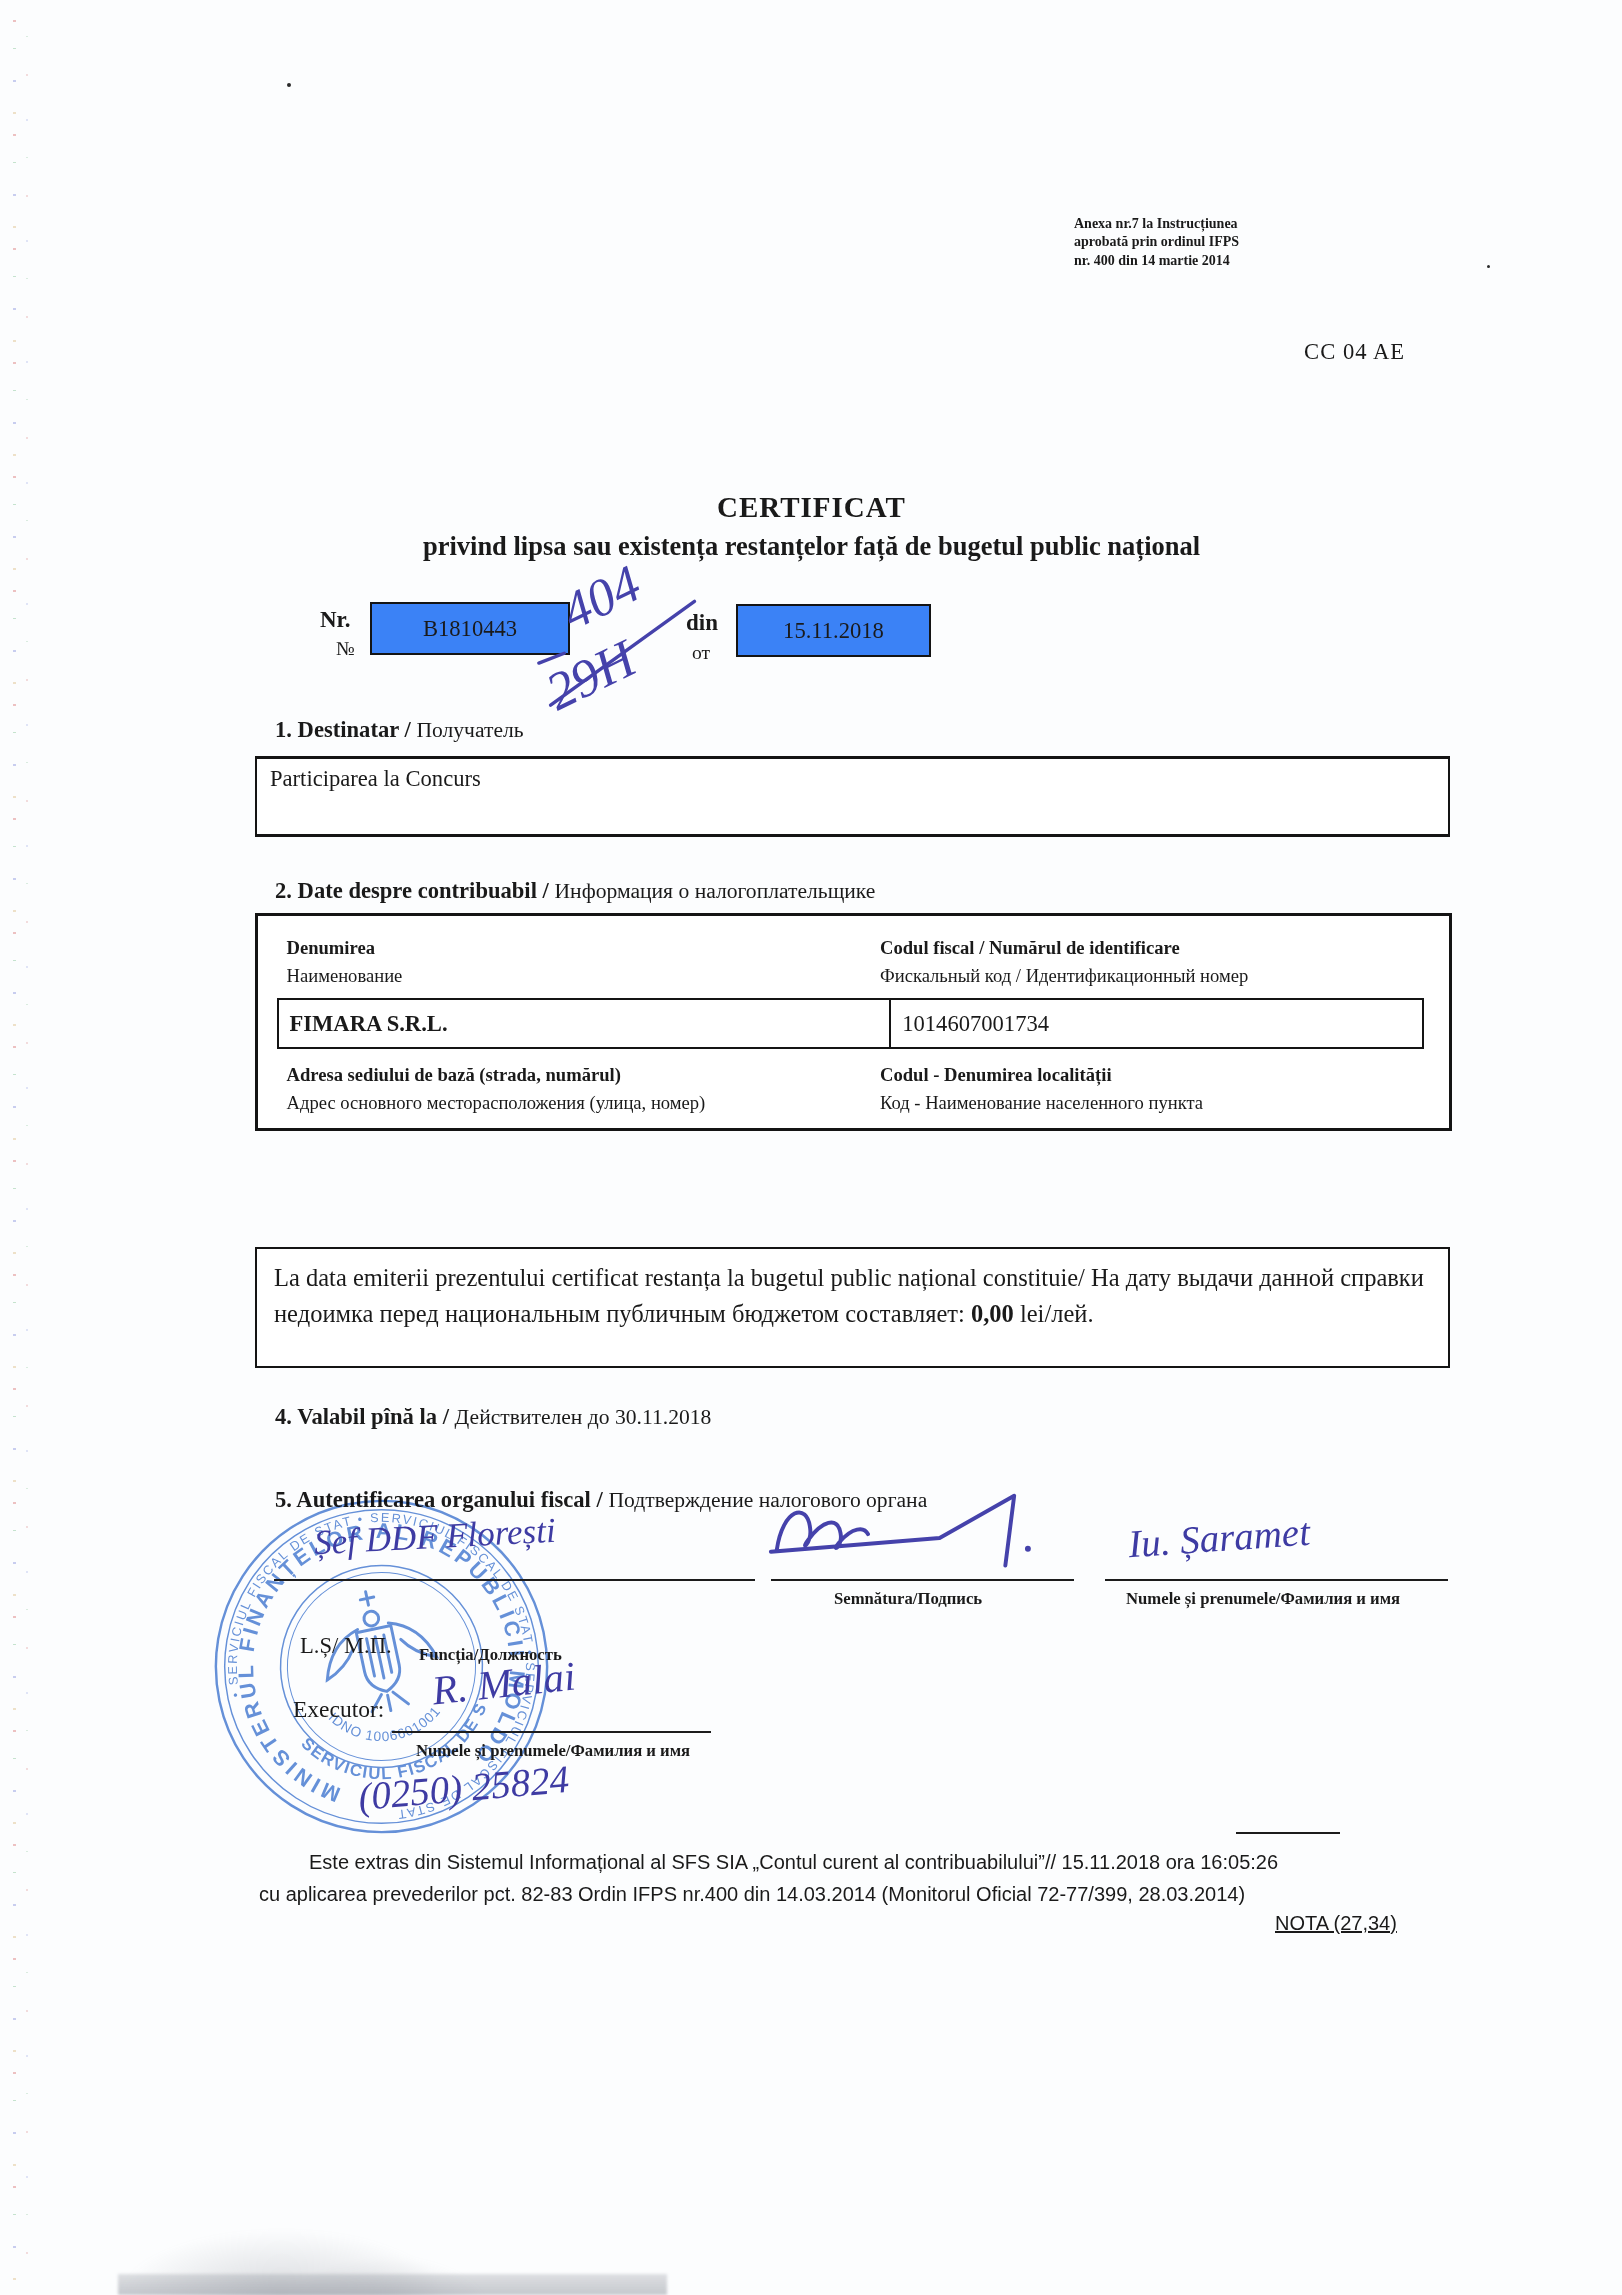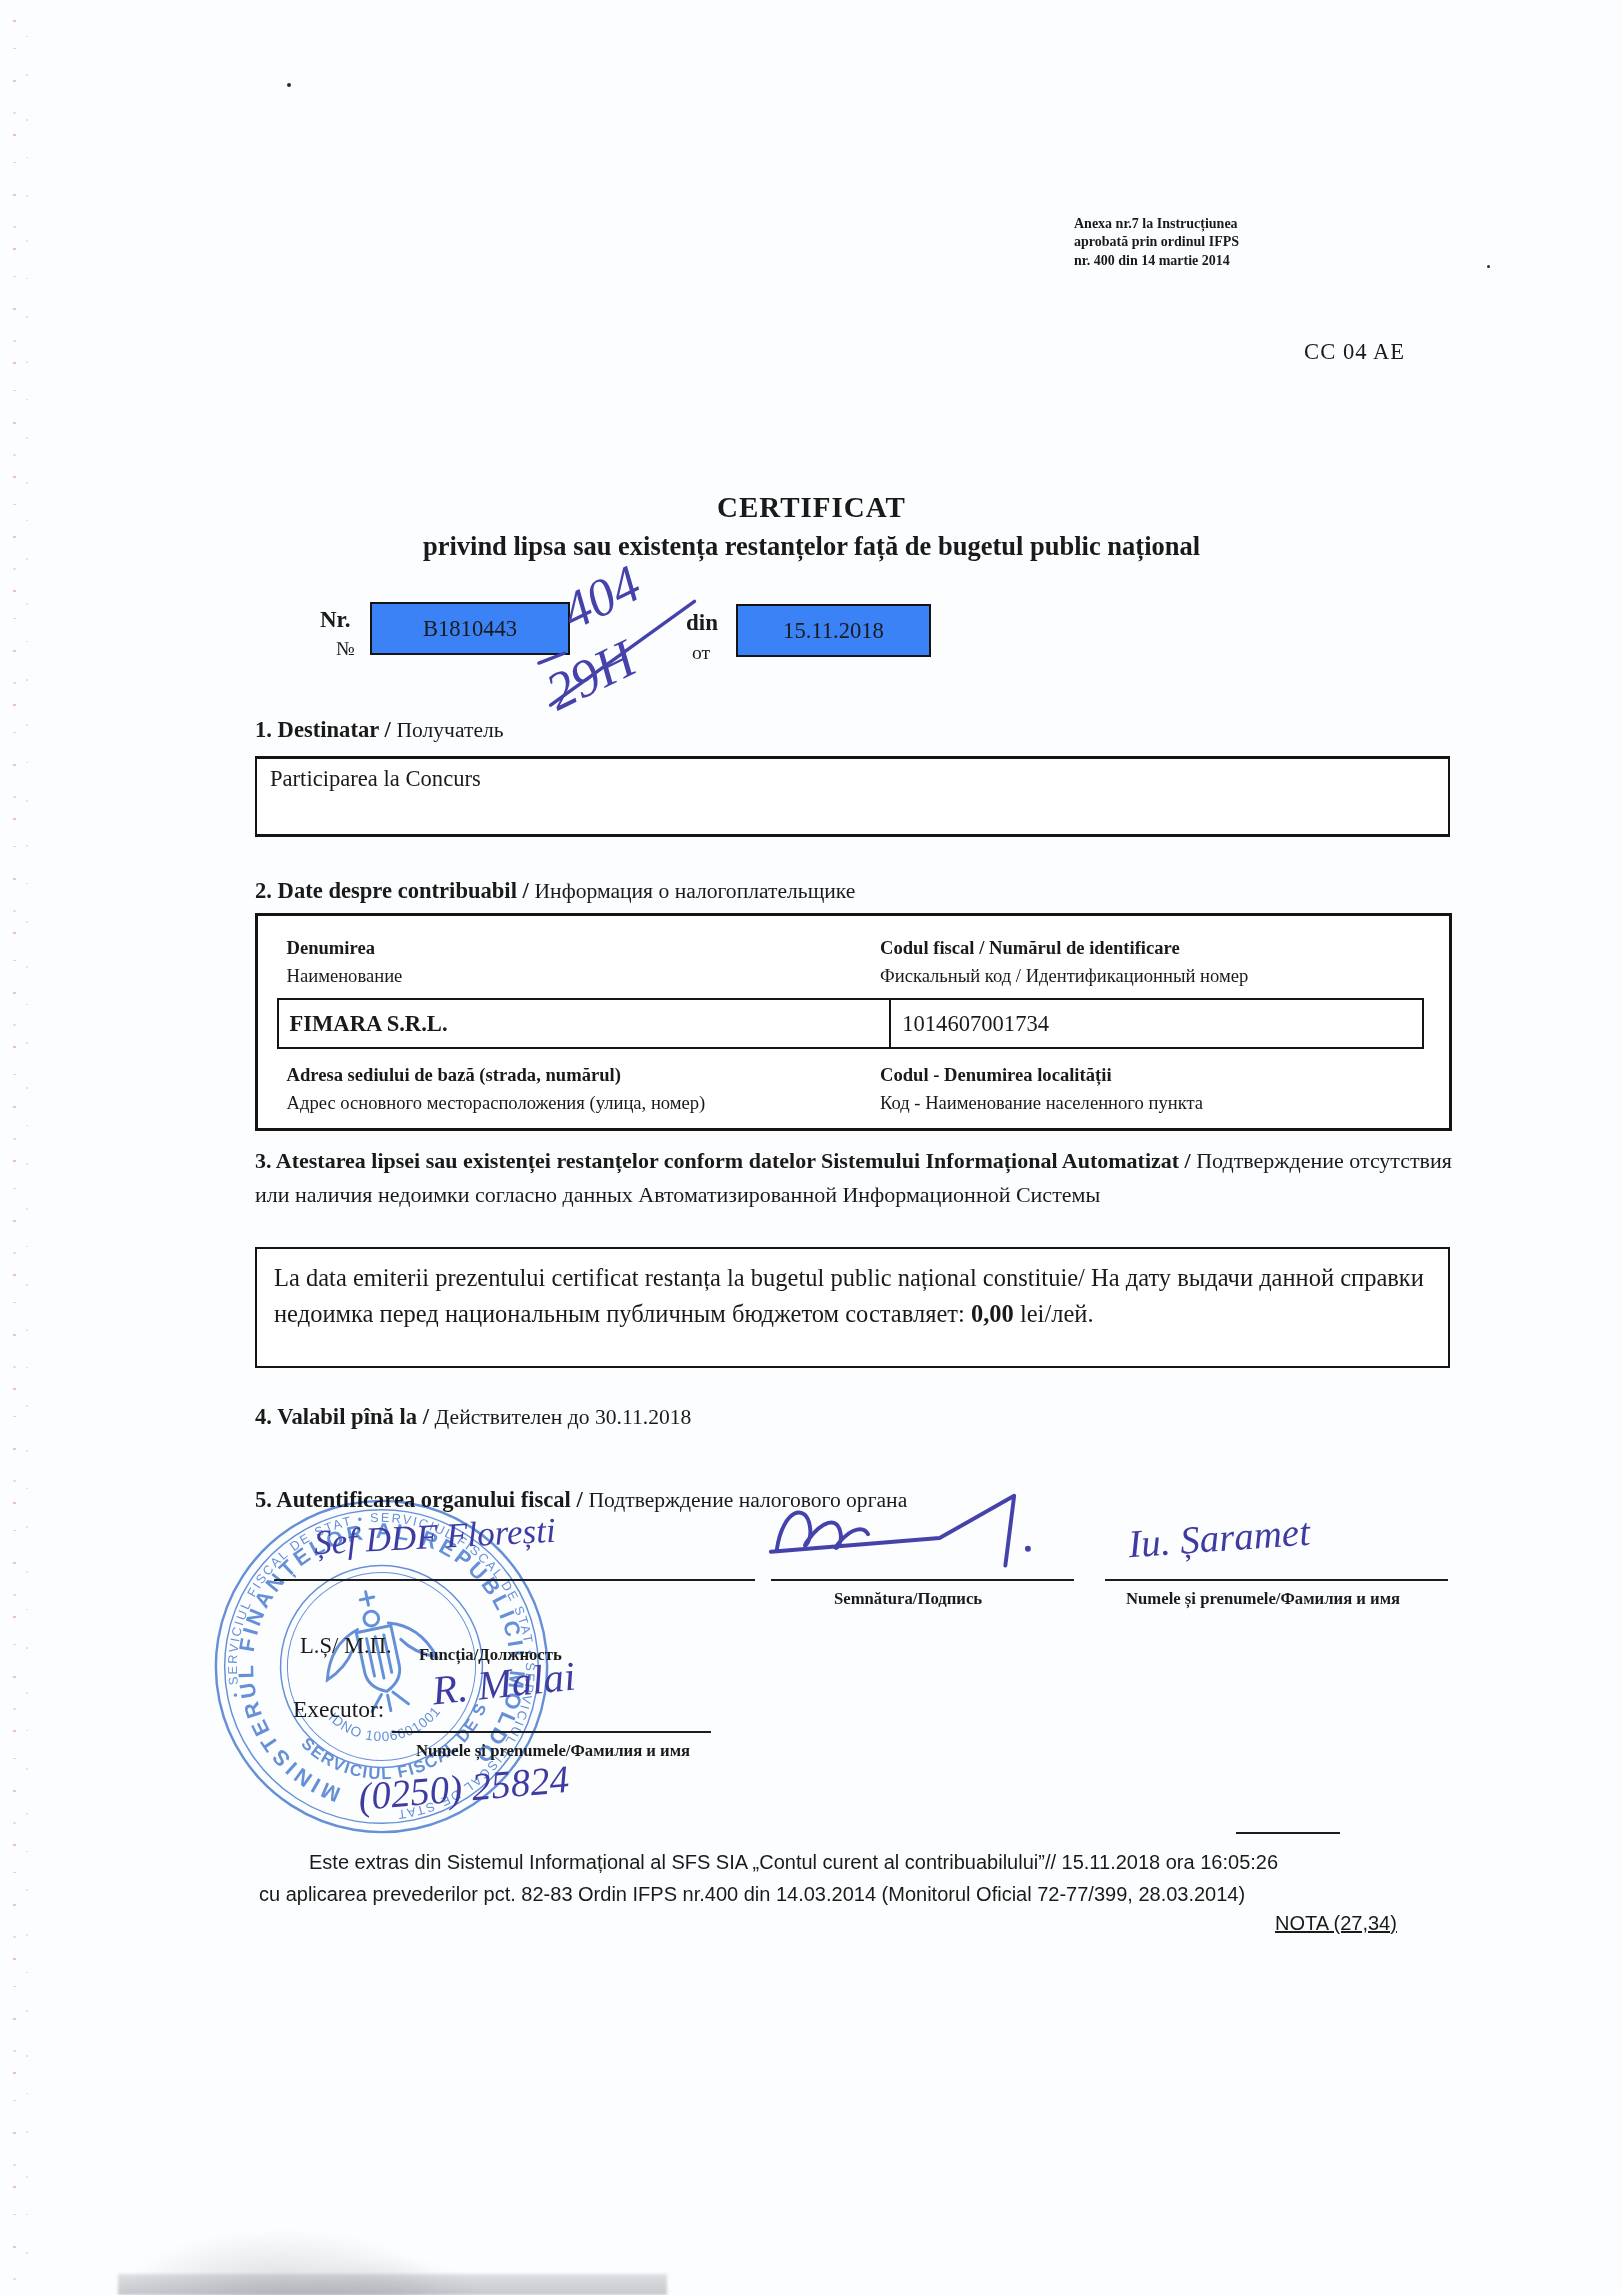--- a/index.html
+++ b/index.html
@@ -26,21 +26,21 @@
 
   .nr-label{left:320px;top:607px;font-size:23px;font-weight:bold;}
   .nr-label-ru{left:336px;top:638px;font-size:19.6px;}
   .din-label{left:686px;top:610px;font-size:23px;font-weight:bold;}
   .din-label-ru{left:692px;top:642px;font-size:19.6px;}
   .value-box{border:2.5px solid #141414;display:flex;align-items:center;
              justify-content:center;font-size:22.6px;background:#3b82f6;}
   .nr-box{left:370px;top:602px;width:196px;height:49px;}
   .date-box{left:736px;top:604px;width:191px;height:49px;}
 
-  .sec-head{font-size:22.6px;}
+  .sec-head{font-size:22.6px;margin-left:20px;}
   .sec-head .ru{font-weight:normal;font-size:21.6px;}
 
   .sec1-head{left:255px;top:717px;width:1226px;}
   .sec1-box{left:255px;top:756px;width:1191px;height:75px;
             border-top:3.4px solid #141414;border-bottom:3.4px solid #141414;
             border-left:2px solid #141414;border-right:2px solid #141414;
             background:#fff;}
   .sec1-value{left:270px;top:766px;font-size:22.6px;}
 
   .sec2-head{left:255px;top:878px;width:1276px;}
@@ -161,23 +161,20 @@
     <div class="abs" style="left:28.5px;top:145px;width:564px;">
       <div class="lbl-ro">Adresa sediului de bază (strada, numărul)</div>
       <div class="lbl-ru">Адрес основного месторасположения  (улица, номер)</div>
     </div>
     <div class="abs" style="left:622px;top:145px;width:559px;">
       <div class="lbl-ro">Codul - Denumirea localității</div>
       <div class="lbl-ru">Код - Наименование населенного пункта</div>
     </div>
   </div>
 
-  <div class="abs sec3-head">
-    <span class="b">3. Atestarea lipsei sau existenței restanțelor conform datelor Sistemului Informațional Automatizat / </span><span>Подтверждение отсутствия или наличия недоимки согласно данных Автоматизированной Информационной Системы</span>
-  </div>
   <div class="abs sec3-box"></div>
   <div class="abs sec3-text">
     <span>La data emiterii prezentului certificat restanța la bugetul public național constituie/ </span><span>На дату выдачи данной справки недоимка перед национальным публичным бюджетом составляет: </span><span class="b">0,00</span><span> lei/лей.</span>
   </div>
 
   <div class="abs sec-head sec4-head">
     <span class="b">4. Valabil pînă la / </span><span class="ru">Действителен до 30.11.2018</span>
   </div>
 
   <div class="abs sec-head sec5-head">

